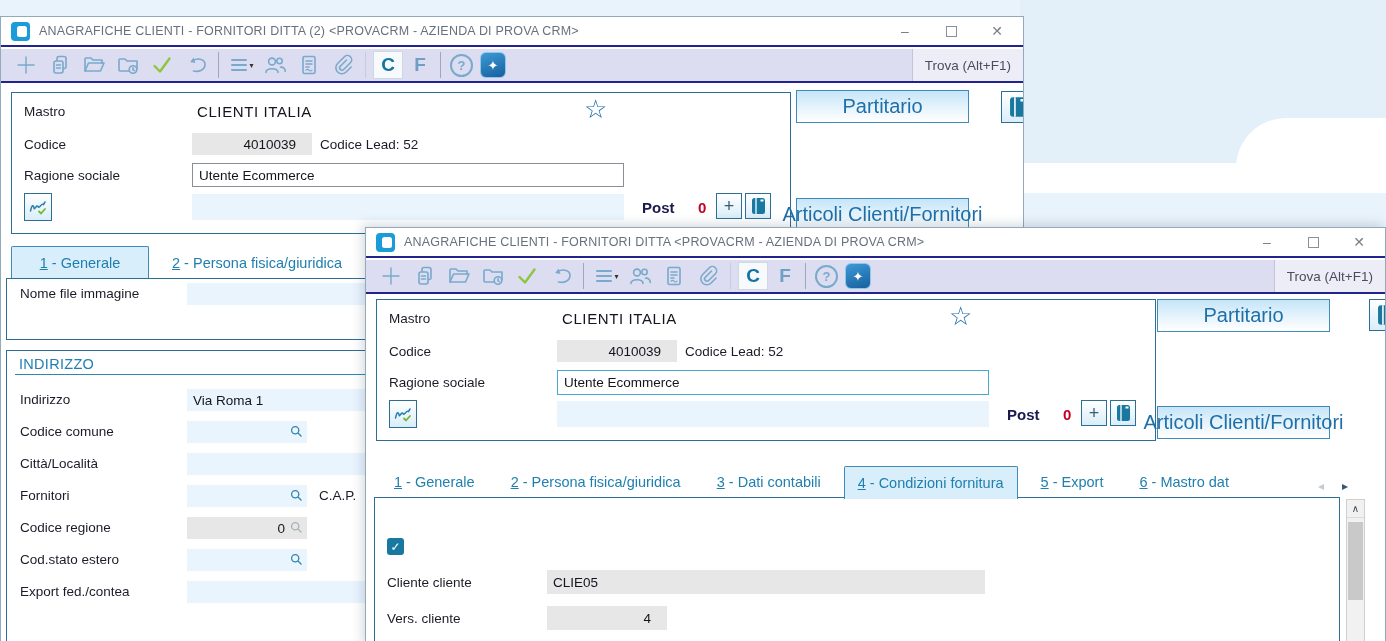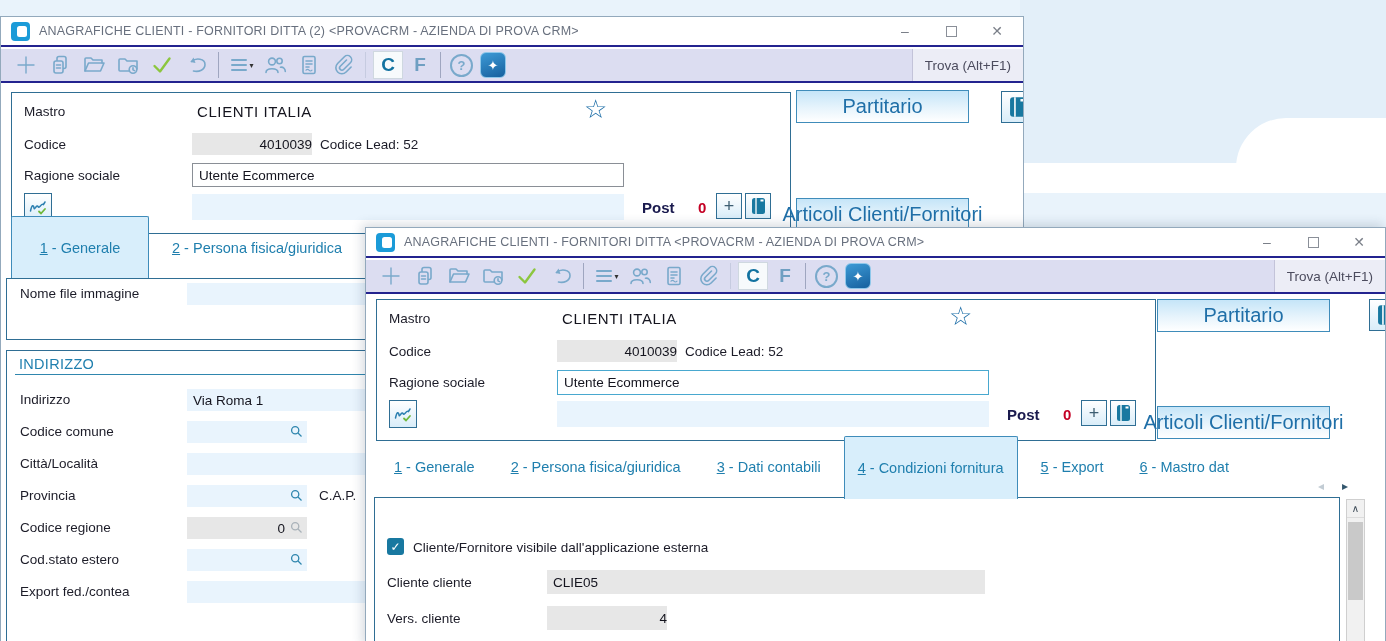--- a/index.html
+++ b/index.html
@@ -42,37 +42,37 @@
     display:flex;align-items:center;padding:0 12px;font-size:13.5px;color:#4c4c5e;white-space:nowrap;}
 
   
   .hdrbox{position:absolute;border:1px solid #2f6e94;background:#fff;}
   .lbl{position:absolute;font-size:13.5px;color:#1c1c28;white-space:nowrap;}
   .bigval{position:absolute;font-size:15px;color:#14141e;letter-spacing:.6px;white-space:nowrap;}
   .star{position:absolute;font-size:26px;color:#1f6fa8;line-height:1;}
   .fld{position:absolute;height:22px;font-size:13.5px;color:#14141e;display:flex;align-items:center;}
   .fld.gray{background:#e7e7e7;}
   .fld.lblue{background:#e9f4fd;}
-  .fld.right{justify-content:flex-end;padding-right:0;}
+  .fld.right{justify-content:flex-end;padding-right:16px;}
   .fld.left{padding-left:6px;}
   .inputbox{position:absolute;background:#fff;font-size:13.5px;color:#14141e;display:flex;
     align-items:center;padding-left:6px;}
   .inputbox.gborder{border:1px solid #8a8f96;}
   .inputbox.tborder{border:1.5px solid #49a8cf;}
   .postlbl{position:absolute;font-size:15px;font-weight:bold;color:#1a1a4e;}
   .postzero{position:absolute;font-size:15px;font-weight:bold;color:#c40024;}
   .sqbtn{position:absolute;width:26px;height:26px;border:1px solid #2f6e94;
     background:linear-gradient(180deg,#ffffff,#d9edf9);display:flex;align-items:center;justify-content:center;}
   .plusglyph{font-size:18px;color:#3c5e72;font-weight:300;line-height:1;}
   .btn3d{position:absolute;border:1px solid #3f8cba;color:#1f6fa8;font-size:20px;
     background:linear-gradient(180deg,#c5e5f8 0%,#e7f4fc 55%,#ffffff 100%);
     display:flex;align-items:center;justify-content:center;white-space:nowrap;}
 
   .tabs{position:absolute;display:flex;align-items:flex-end;}
-  .tab{padding:23px 13px;font-size:14.5px;color:#1f7fae;white-space:nowrap;margin-right:10px;cursor:default;}
+  .tab{padding:8px 13px;font-size:14.5px;color:#1f7fae;white-space:nowrap;margin-right:10px;cursor:default;}
   .tab .num{text-decoration:underline;}
   .tab.active{background:#d8eefb;border:1px solid #3f8cba;border-bottom:none;border-radius:2px 2px 0 0;}
   .tabarrow{position:absolute;font-size:12px;line-height:1;}
 
   .groupbox{position:absolute;border:1px solid #2f6e94;background:#fff;}
   .sectitle{position:absolute;left:8px;right:8px;top:2px;height:22px;border-bottom:1px solid #2f86ae;
     color:#1f7fae;font-size:14.5px;display:flex;align-items:center;padding-left:4px;letter-spacing:.3px;}
   .minusbtn{margin-left:auto;width:16px;height:3px;background:#2f86ae;margin-right:8px;}
 
   .irow{position:absolute;left:0;width:100%;height:22px;}
@@ -257,21 +257,21 @@
           </svg>
         </div>
     </div>
     <div class="irow" style="top:102px;">
       <span class="lbl" style="left:13px;top:3px;">Città/Località</span>
       <div class="fld lblue left" style="left:180px;width:430px;">
           <span></span>
         </div>
     </div>
     <div class="irow" style="top:134px;">
-      <span class="lbl" style="left:13px;top:3px;">Provincia</span>
+      <span class="lbl" style="left:13px;top:3px;">Fornitori</span>
       <div class="fld lblue left" style="left:180px;width:120px;">
           <span></span>
         <svg class="mag" width="13" height="13" viewBox="0 0 13 13">
             <circle cx="5.2" cy="5.2" r="3.6" stroke="#2f86ae" fill="none" stroke-width="1.3"></circle>
             <path d="M8 8 L11.5 11.5" stroke="#2f86ae" stroke-width="1.3"></path>
           </svg>
         </div>
       <span class="capsfx" style="left:312px;top:3px;">C.A.P.</span>
     </div>
     <div class="irow" style="top:166px;">
@@ -442,21 +442,20 @@
     <div class="tab" style="margin-right:0;padding-right:0;"><span class="num">6</span><span> - Mastro dat</span></div>
   </div>
   <span class="tabarrow" style="left:952px;top:252px;color:#c2ccd4;">◂</span>
   <span class="tabarrow" style="left:976px;top:252px;color:#33566d;">▸</span>
 
   <div class="groupbox" style="left:8px;top:269px;width:966px;height:160px;">
     <div class="irow" style="top:40px;height:18px;">
       <div class="checkbox" style="left:12px;top:0;">
           <span>✓</span>
         </div>
-      <span class="lbl" style="left:38px;top:2px;">Cliente/Fornitore visibile dall'applicazione esterna</span>
     </div>
     <div class="irow" style="top:72px;height:24px;">
       <span class="lbl" style="left:12px;top:5px;">Cliente cliente</span>
       <div class="fld gray left" style="left:172px;width:438px;height:24px;">
           <span>CLIE05</span>
         </div>
     </div>
     <div class="irow" style="top:108px;height:24px;">
       <span class="lbl" style="left:12px;top:5px;">Vers. cliente</span>
       <div class="fld gray right" style="left:172px;width:120px;height:24px;">

